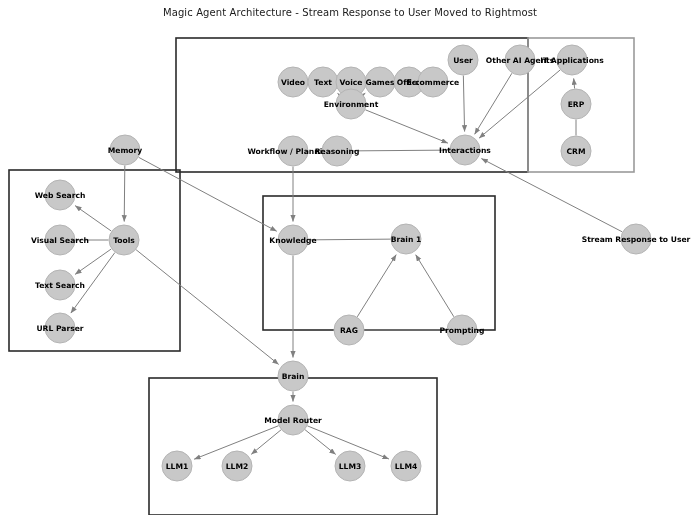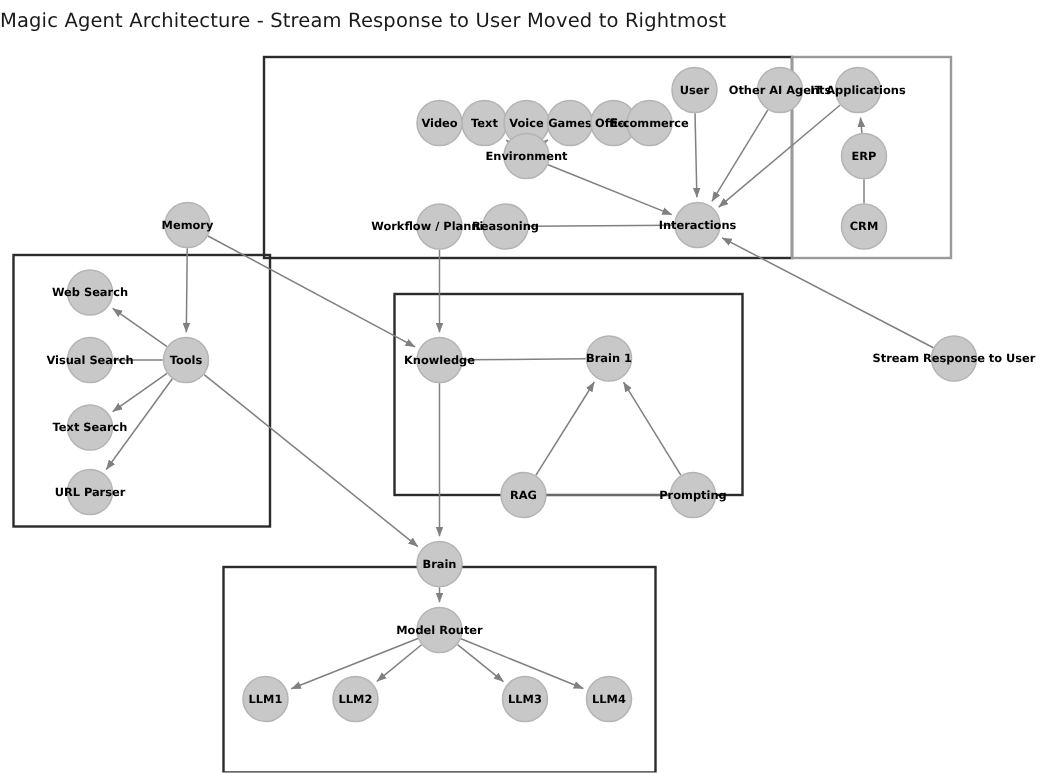--- a/index.html
+++ b/index.html
@@ -17,22 +17,22 @@
   #diagram-root {
     position: relative;
     width: 700px;
     height: 515px;
   }
   .diagram-title {
     position: absolute;
     left: 0;
     top: 0;
     width: 700px;
-    text-align: left;
-    font-size: 13px;
+    text-align: center;
+    font-size: 10px;
     color: #1a1a1a;
     padding-top: 7px;
     font-weight: normal;
     letter-spacing: 0.1px;
   }
   svg.canvas {
     position: absolute;
     left: 0;
     top: 0;
     width: 700px;

